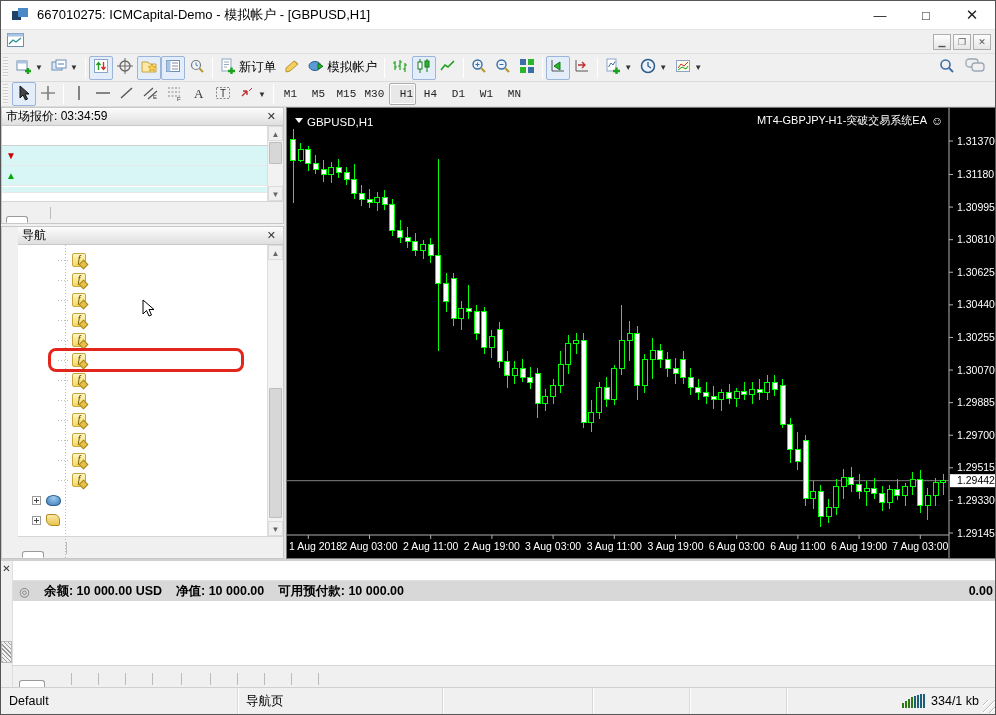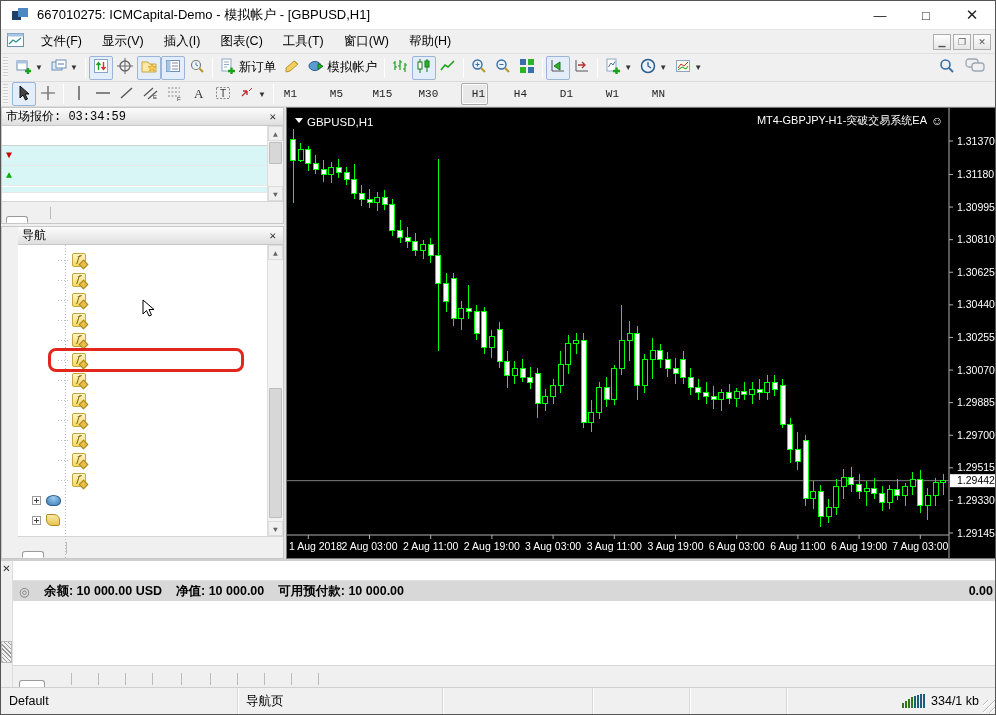--- a/index.html
+++ b/index.html
@@ -33,21 +33,21 @@
   .tb-btn .lbl { font-size:12.5px; }
   .caret { font-size:8px; color:#333; }
   .tb-right { margin-left:auto; display:flex; align-items:center; gap:10px; padding-right:10px; }
   .period-btn { width:27px; height:22px; display:flex; align-items:center; justify-content:center; font-size:11px; font-family:"Liberation Mono",monospace; border:1px solid transparent; border-radius:2px; color:#222; }
   .period-btn.pressed { background:#e8e8e8; border-color:#aaa; box-shadow:inset 0 0 0 1px #fff;padding-left:8px; }
 
   .mini-ico { display:inline-block; }
 
   
   .main { position:absolute; left:0; top:106px; width:996px; height:452px; display:flex; }
-  .left-col { width:285px; display:flex; flex-direction:column; background:#f0f0f0; border-right:2px solid #e0e0e0;font-family:Liberation Mono, monospace; }
+  .left-col { width:285px; display:flex; flex-direction:column; background:#f0f0f0; border-right:2px solid #e0e0e0; }
 
   .panel { background:#f0f0f0; border:1px solid #c8c8c8; display:flex; flex-direction:column; }
   .panel-header { height:18px; background:linear-gradient(#fcfcfc,#dfdfdf); border-bottom:1px solid #c8c8c8; display:flex; align-items:center; padding:0 4px; font-size:12px; }
   .panel-close { margin-left:auto; font-size:11px; color:#333; padding:0 3px; }
 
   
   .mw { height:117px; }
   .mw-table { flex:1; background:#fff; display:flex; }
   .mw-cols { flex:1; overflow:hidden; }
   .mw-row { display:flex; height:20px; align-items:center; border-bottom:1px solid #e8e8e8; }
@@ -144,29 +144,20 @@
   </div>
 
   <div class="menubar">
     <span class="chart-mini">
       <svg width="17" height="14">
           <rect x="0.5" y="0.5" width="16" height="13" fill="#fff" stroke="#6a8fb5"></rect>
           <rect x="0.5" y="0.5" width="16" height="3" fill="#a8c4e0"></rect>
           <polyline points="2,11 6,7 9,9 14,5" stroke="#2a9090" stroke-width="1.3" fill="none"></polyline>
         </svg>
     </span>
-    <div id="menu-items" style="display:flex">
-        <span class="menu-item">文件(F)</span>
-        <span class="menu-item">显示(V)</span>
-        <span class="menu-item">插入(I)</span>
-        <span class="menu-item">图表(C)</span>
-        <span class="menu-item">工具(T)</span>
-        <span class="menu-item">窗口(W)</span>
-        <span class="menu-item">帮助(H)</span>
-      </div>
     <div class="mdi-controls">
       <span class="mdi-btn">▁</span>
       <span class="mdi-btn">❐</span>
       <span class="mdi-btn">✕</span>
     </div>
   </div>
 
   <div class="toolbar toolbar1">
     <div class="grip"></div>
     <div id="toolbar1-buttons" style="display:flex;align-items:center">
@@ -393,21 +384,21 @@
         </div>
         <div class="tb-btn">
           <span class="mini-ico"><svg width="16" height="16">
               <path d="M3 11l5-5M8 6h-4M8 6v4" stroke="#c03030" stroke-width="1.4" fill="none"></path>
               <path d="M13 3l-3 3" stroke="#c03030"></path>
             </svg></span>
           <span class="caret">▼</span>
         </div>
       </div>
     <div class="tb-sep"></div>
-    <div id="period-buttons" style="display:flex;align-items:center;gap:19px">
+    <div id="period-buttons" style="display:flex;align-items:center;gap:1px">
         <div class="period-btn">M1</div>
         <div class="period-btn">M5</div>
         <div class="period-btn">M15</div>
         <div class="period-btn">M30</div>
         <div class="period-btn pressed">H1</div>
         <div class="period-btn">H4</div>
         <div class="period-btn">D1</div>
         <div class="period-btn">W1</div>
         <div class="period-btn">MN</div>
       </div>

